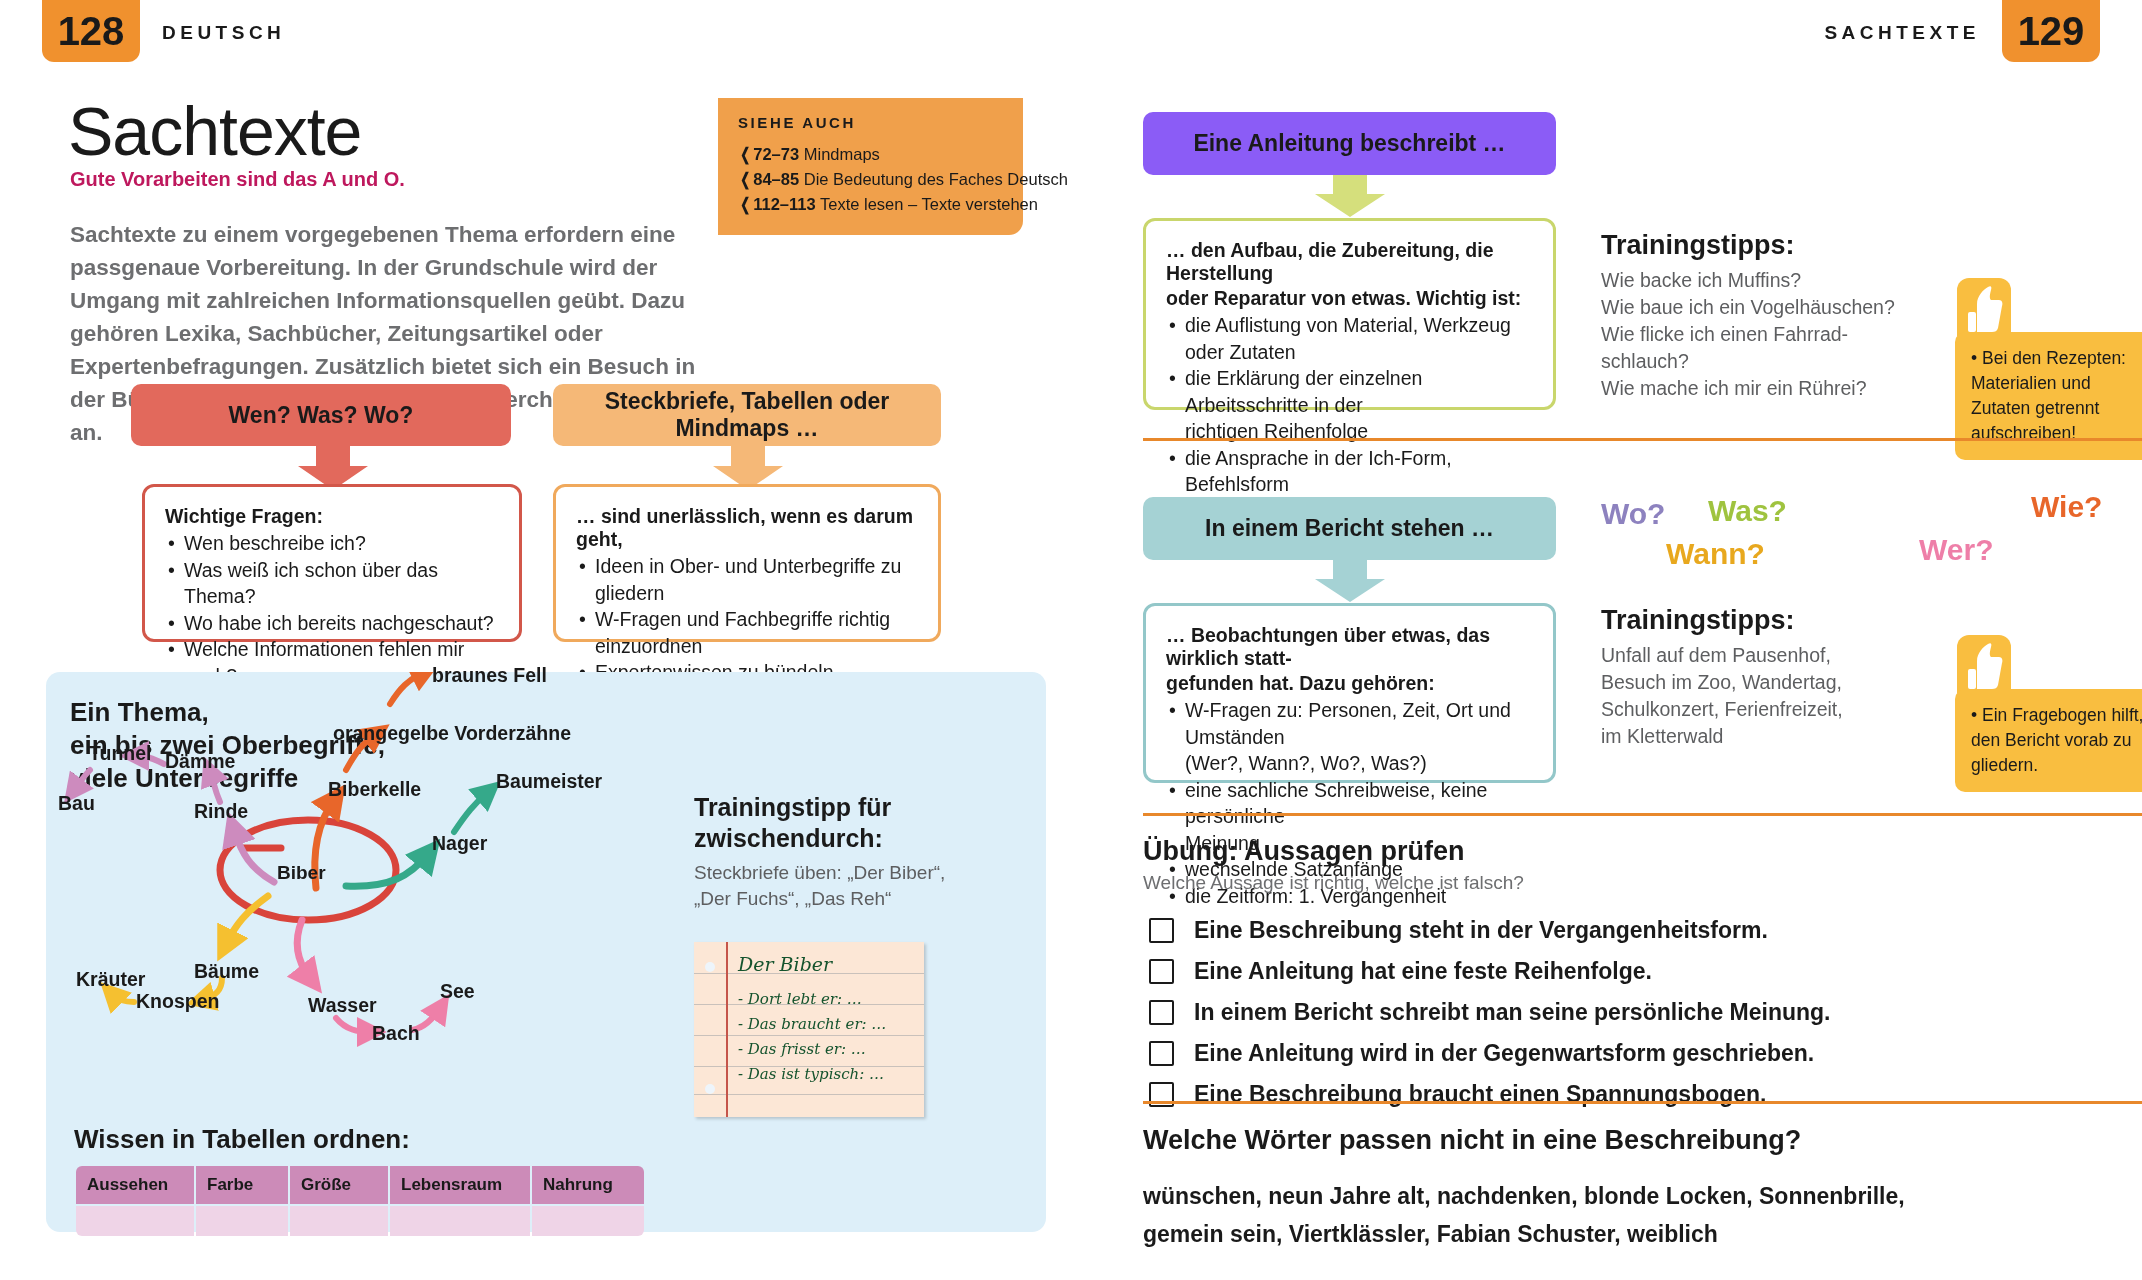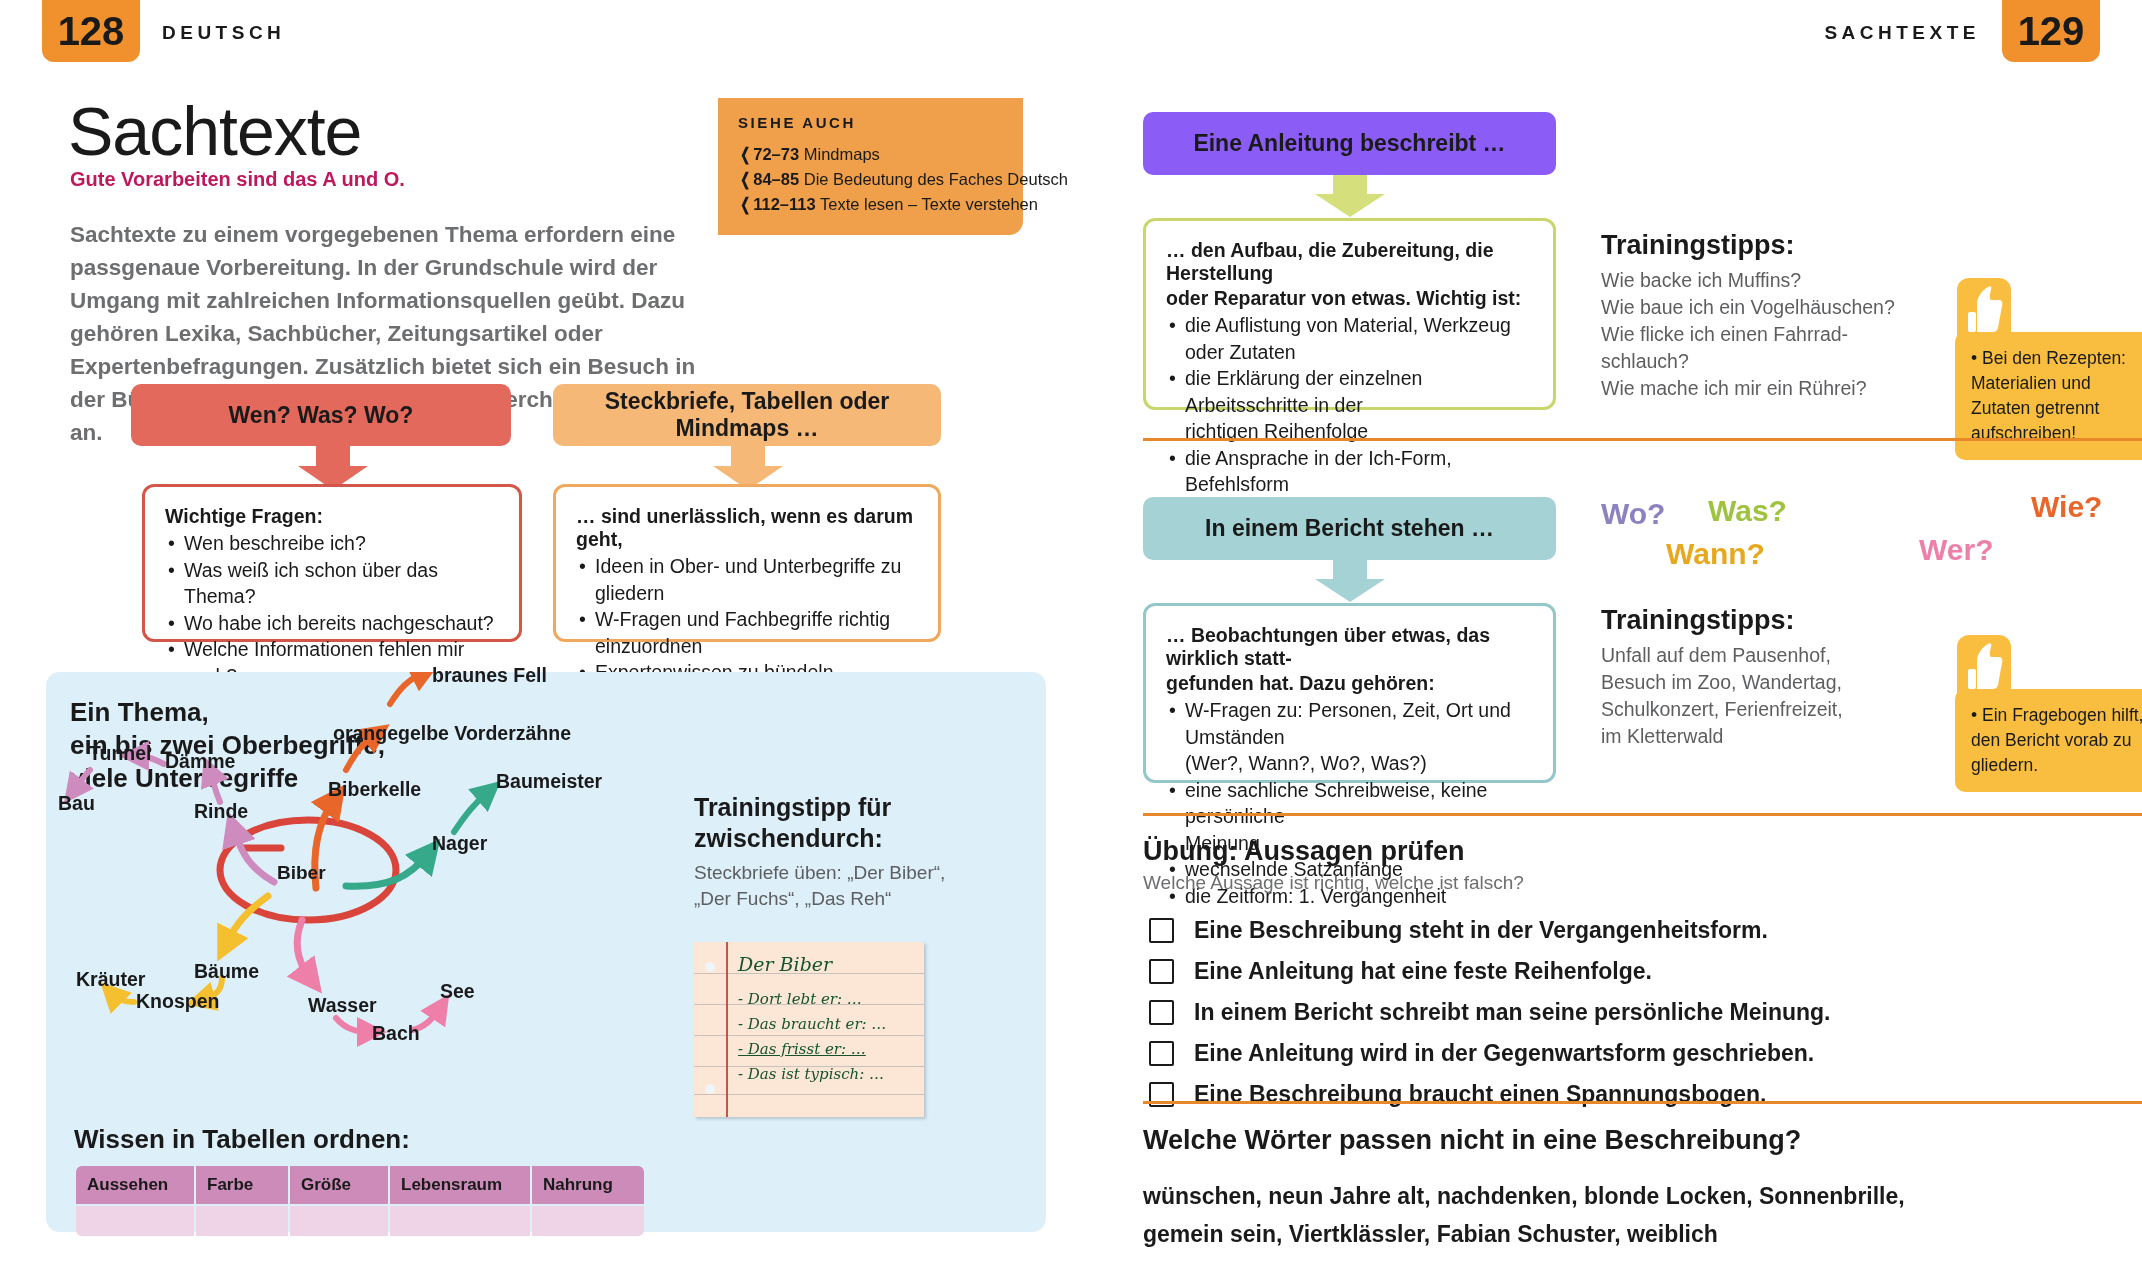--- a/index.html
+++ b/index.html
@@ -282,21 +282,21 @@
       <div class="nc-line" style="top:62px;"></div>
       <div class="nc-line" style="top:93px;"></div>
       <div class="nc-line" style="top:124px;"></div>
       <div class="nc-line" style="top:152px;"></div>
       <div class="nc-margin"></div>
       <div class="nc-hole" style="top:20px;"></div>
       <div class="nc-hole" style="top:142px;"></div>
       <div class="nc-txt" style="top:11px; font-size:19px;">Der Biber</div>
       <div class="nc-txt" style="top:48px;">- Dort lebt er: …</div>
       <div class="nc-txt" style="top:73px;">- Das braucht er: …</div>
-      <div class="nc-txt" style="top:98px;text-decoration:underline;">- Das frisst er: …</div>
+      <div class="nc-txt" style="top:98px;">- Das frisst er: …</div>
       <div class="nc-txt" style="top:123px;">- Das ist typisch: …</div>
     </div>
 
     <div class="tbl-title">Wissen in Tabellen ordnen:</div>
     <table class="wtable">
       <tbody>
           <tr>
         <th style="width:118px;">Aussehen</th>
         <th style="width:92px;">Farbe</th>
         <th style="width:98px;">Größe</th>

